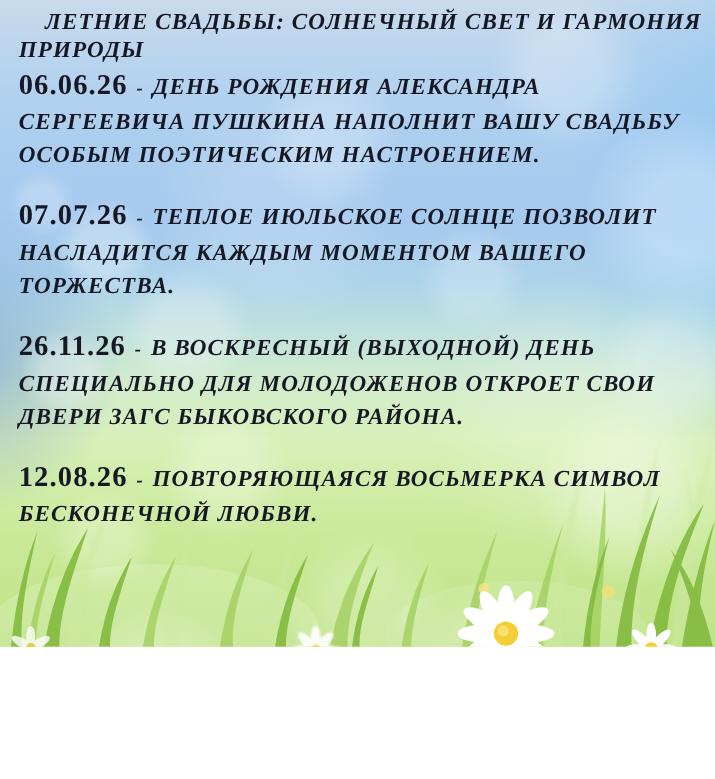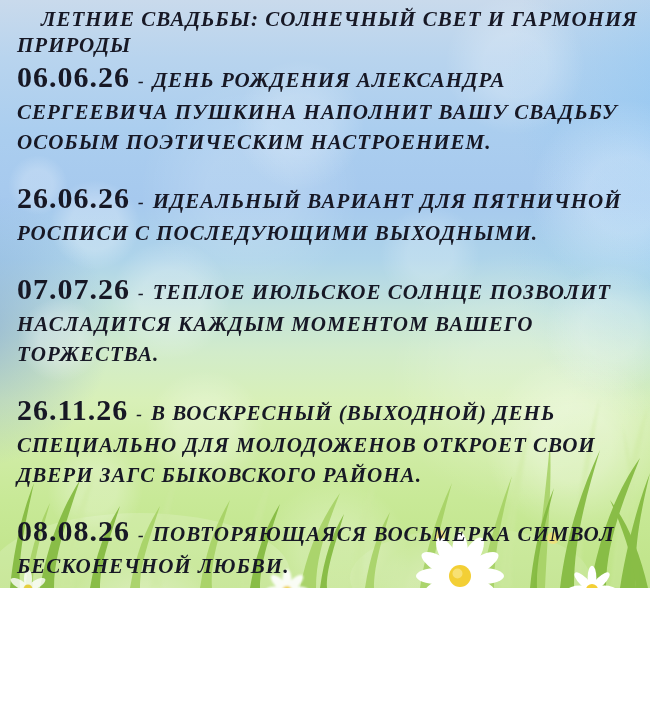--- a/index.html
+++ b/index.html
@@ -53,21 +53,21 @@
     letter-spacing: 1px;
     text-indent: 24px;
   }
   .entry {
     margin: 0 0 26px 0;
     font: italic 700 21px/30px "Liberation Serif", serif;
     letter-spacing: 1px;
   }
   .entry .date {
     font-style: normal;
-    font-size: 30px;
+    font-size: 26px;
     line-height: 30px;
     letter-spacing: 1px;
     margin-top: 27px;
   }
   .entry .sep { font-size: 17px; margin: 0 8px; }
 </style>
 </head>
 <body>
 
 <div class="poster">
@@ -178,23 +178,22 @@
       </g>
       <circle r="10" fill="#f3cf35"></circle>
     </g>
   </svg>
 
   <div class="content">
     <p class="title">ЛЕТНИЕ СВАДЬБЫ: СОЛНЕЧНЫЙ СВЕТ И ГАРМОНИЯ ПРИРОДЫ</p>
 
     <p class="entry"><span class="date">06.06.26</span><span class="sep">-</span><span class="desc">ДЕНЬ РОЖДЕНИЯ АЛЕКСАНДРА СЕРГЕЕВИЧА ПУШКИНА НАПОЛНИТ ВАШУ СВАДЬБУ ОСОБЫМ ПОЭТИЧЕСКИМ НАСТРОЕНИЕМ.</span></p>
 
-    <p class="entry"><span class="date">26.06.26</span><span class="sep">-</span><span class="desc">ИДЕАЛЬНЫЙ ВАРИАНТ ДЛЯ ПЯТНИЧНОЙ РОСПИСИ С ПОСЛЕДУЮЩИМИ ВЫХОДНЫМИ.</span></p>
 
     <p class="entry"><span class="date">07.07.26</span><span class="sep">-</span><span class="desc">ТЕПЛОЕ ИЮЛЬСКОЕ СОЛНЦЕ ПОЗВОЛИТ НАСЛАДИТСЯ КАЖДЫМ МОМЕНТОМ ВАШЕГО ТОРЖЕСТВА.</span></p>
 
 
     <p class="entry"><span class="date">26.11.26</span><span class="sep">-</span><span class="desc">В ВОСКРЕСНЫЙ (ВЫХОДНОЙ) ДЕНЬ СПЕЦИАЛЬНО ДЛЯ МОЛОДОЖЕНОВ ОТКРОЕТ СВОИ ДВЕРИ ЗАГС БЫКОВСКОГО РАЙОНА.</span></p>
 
-    <p class="entry"><span class="date">08.08.26</span><span class="sep">-</span><span class="desc">ПОВТОРЯЮЩАЯСЯ ВОСЬМЕРКА СИМВОЛ БЕСКОНЕЧНОЙ ЛЮБВИ.</span></p>
+    <p class="entry"><span class="date">12.08.26</span><span class="sep">-</span><span class="desc">ПОВТОРЯЮЩАЯСЯ ВОСЬМЕРКА СИМВОЛ БЕСКОНЕЧНОЙ ЛЮБВИ.</span></p>
 
   </div>
 </div>
 
 </body></html>

